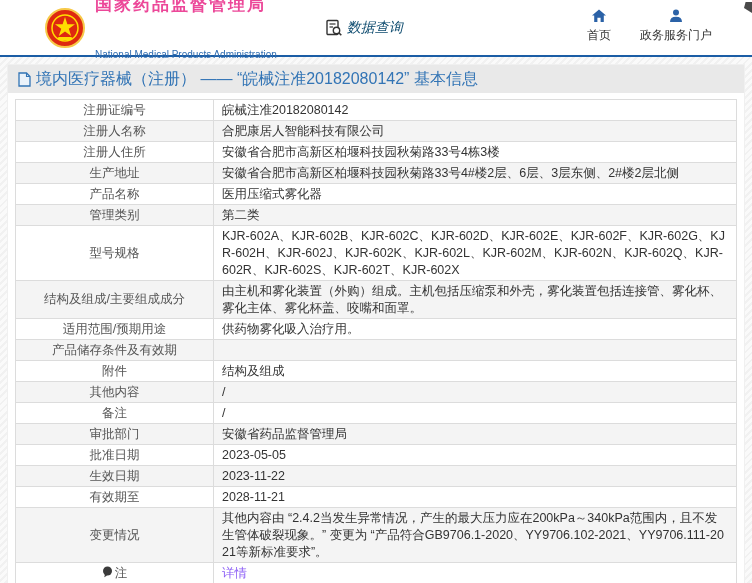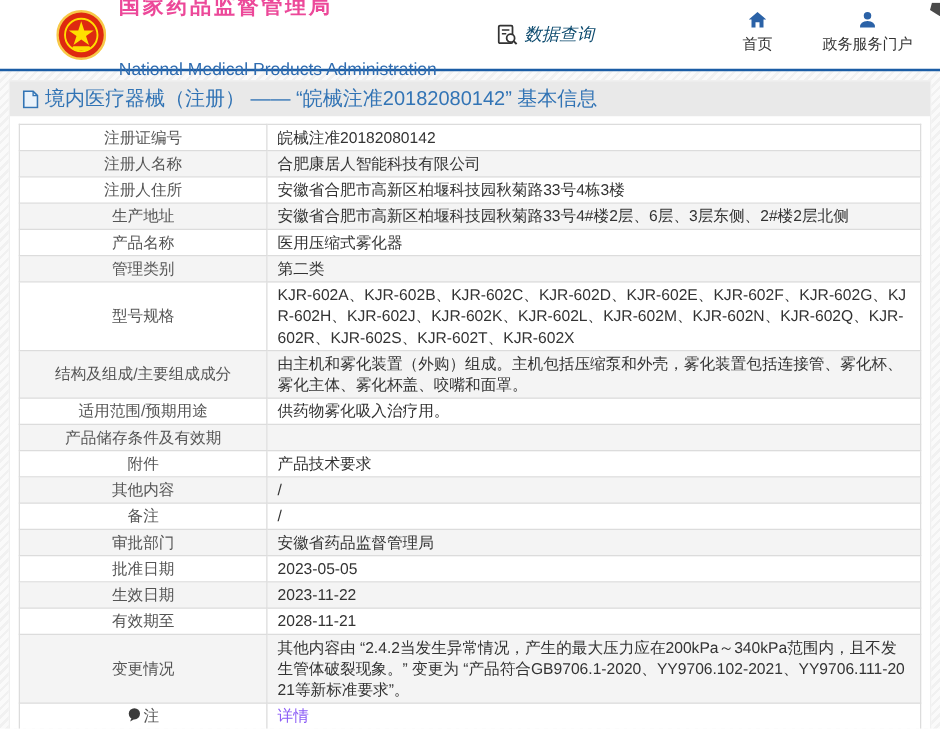--- a/index.html
+++ b/index.html
@@ -23,29 +23,29 @@
     align-items: center;
     position: relative;
   }
   .logo-wrap { display: flex; align-items: center; margin-left: 45px; }
   .emblem { width: 40px; height: 40px; flex: 0 0 auto; }
   .agency { margin-left: 10px; }
   .agency-cn {
     color: #ec4899; font-size: 17px; font-weight: bold;
     letter-spacing: 2px; line-height: 22px;
   }
-  .agency-en { color: #2f6cb0; font-size: 14px; line-height: 12px; margin-top: 33px; }
+  .agency-en { color: #2f6cb0; font-size: 10px; line-height: 12px; margin-top: 33px; }
   .data-query {
     display: flex; align-items: flex-end; margin-left: 48px;
     color: #0c4a6e; font-size: 14px; cursor: pointer; font-style: italic;
   }
   .data-query .dq-icon { margin-right: 4px; display: inline-flex; }
   .header-nav {
-    position: absolute; right: 22px; top: 8px;
-    display: flex; gap: 40px; justify-content: flex-end;
+    position: absolute; right: 40px; top: 8px;
+    display: flex; gap: 29px; justify-content: flex-end;
   }
   .nav-item {
     display: flex; flex-direction: column; align-items: center;
     font-size: 12px; color: #333; cursor: pointer; line-height: 16px;
   }
   .nav-item .nav-icon { height: 16px; display: inline-flex; margin-bottom: 3px; }
   .corner-frag {
     position: absolute; right: 0; top: 2px; width: 8px; height: 11px;
     background: #4a4a4a; clip-path: polygon(100% 0, 100% 100%, 0 55%, 20% 0);
   }
@@ -204,21 +204,21 @@
     <td class="val">供药物雾化吸入治疗用。</td>
   </tr>
 
   <tr class="alt">
     <td class="lbl"><span class="label-text">产品储存条件及有效期</span></td>
     <td class="val"></td>
   </tr>
 
   <tr>
     <td class="lbl"><span class="label-text">附件</span></td>
-    <td class="val">产品技术要求</td>
+    <td class="val">结构及组成</td>
   </tr>
 
   <tr class="alt">
     <td class="lbl"><span class="label-text">其他内容</span></td>
     <td class="val">/</td>
   </tr>
 
   <tr>
     <td class="lbl"><span class="label-text">备注</span></td>
     <td class="val">/</td>

